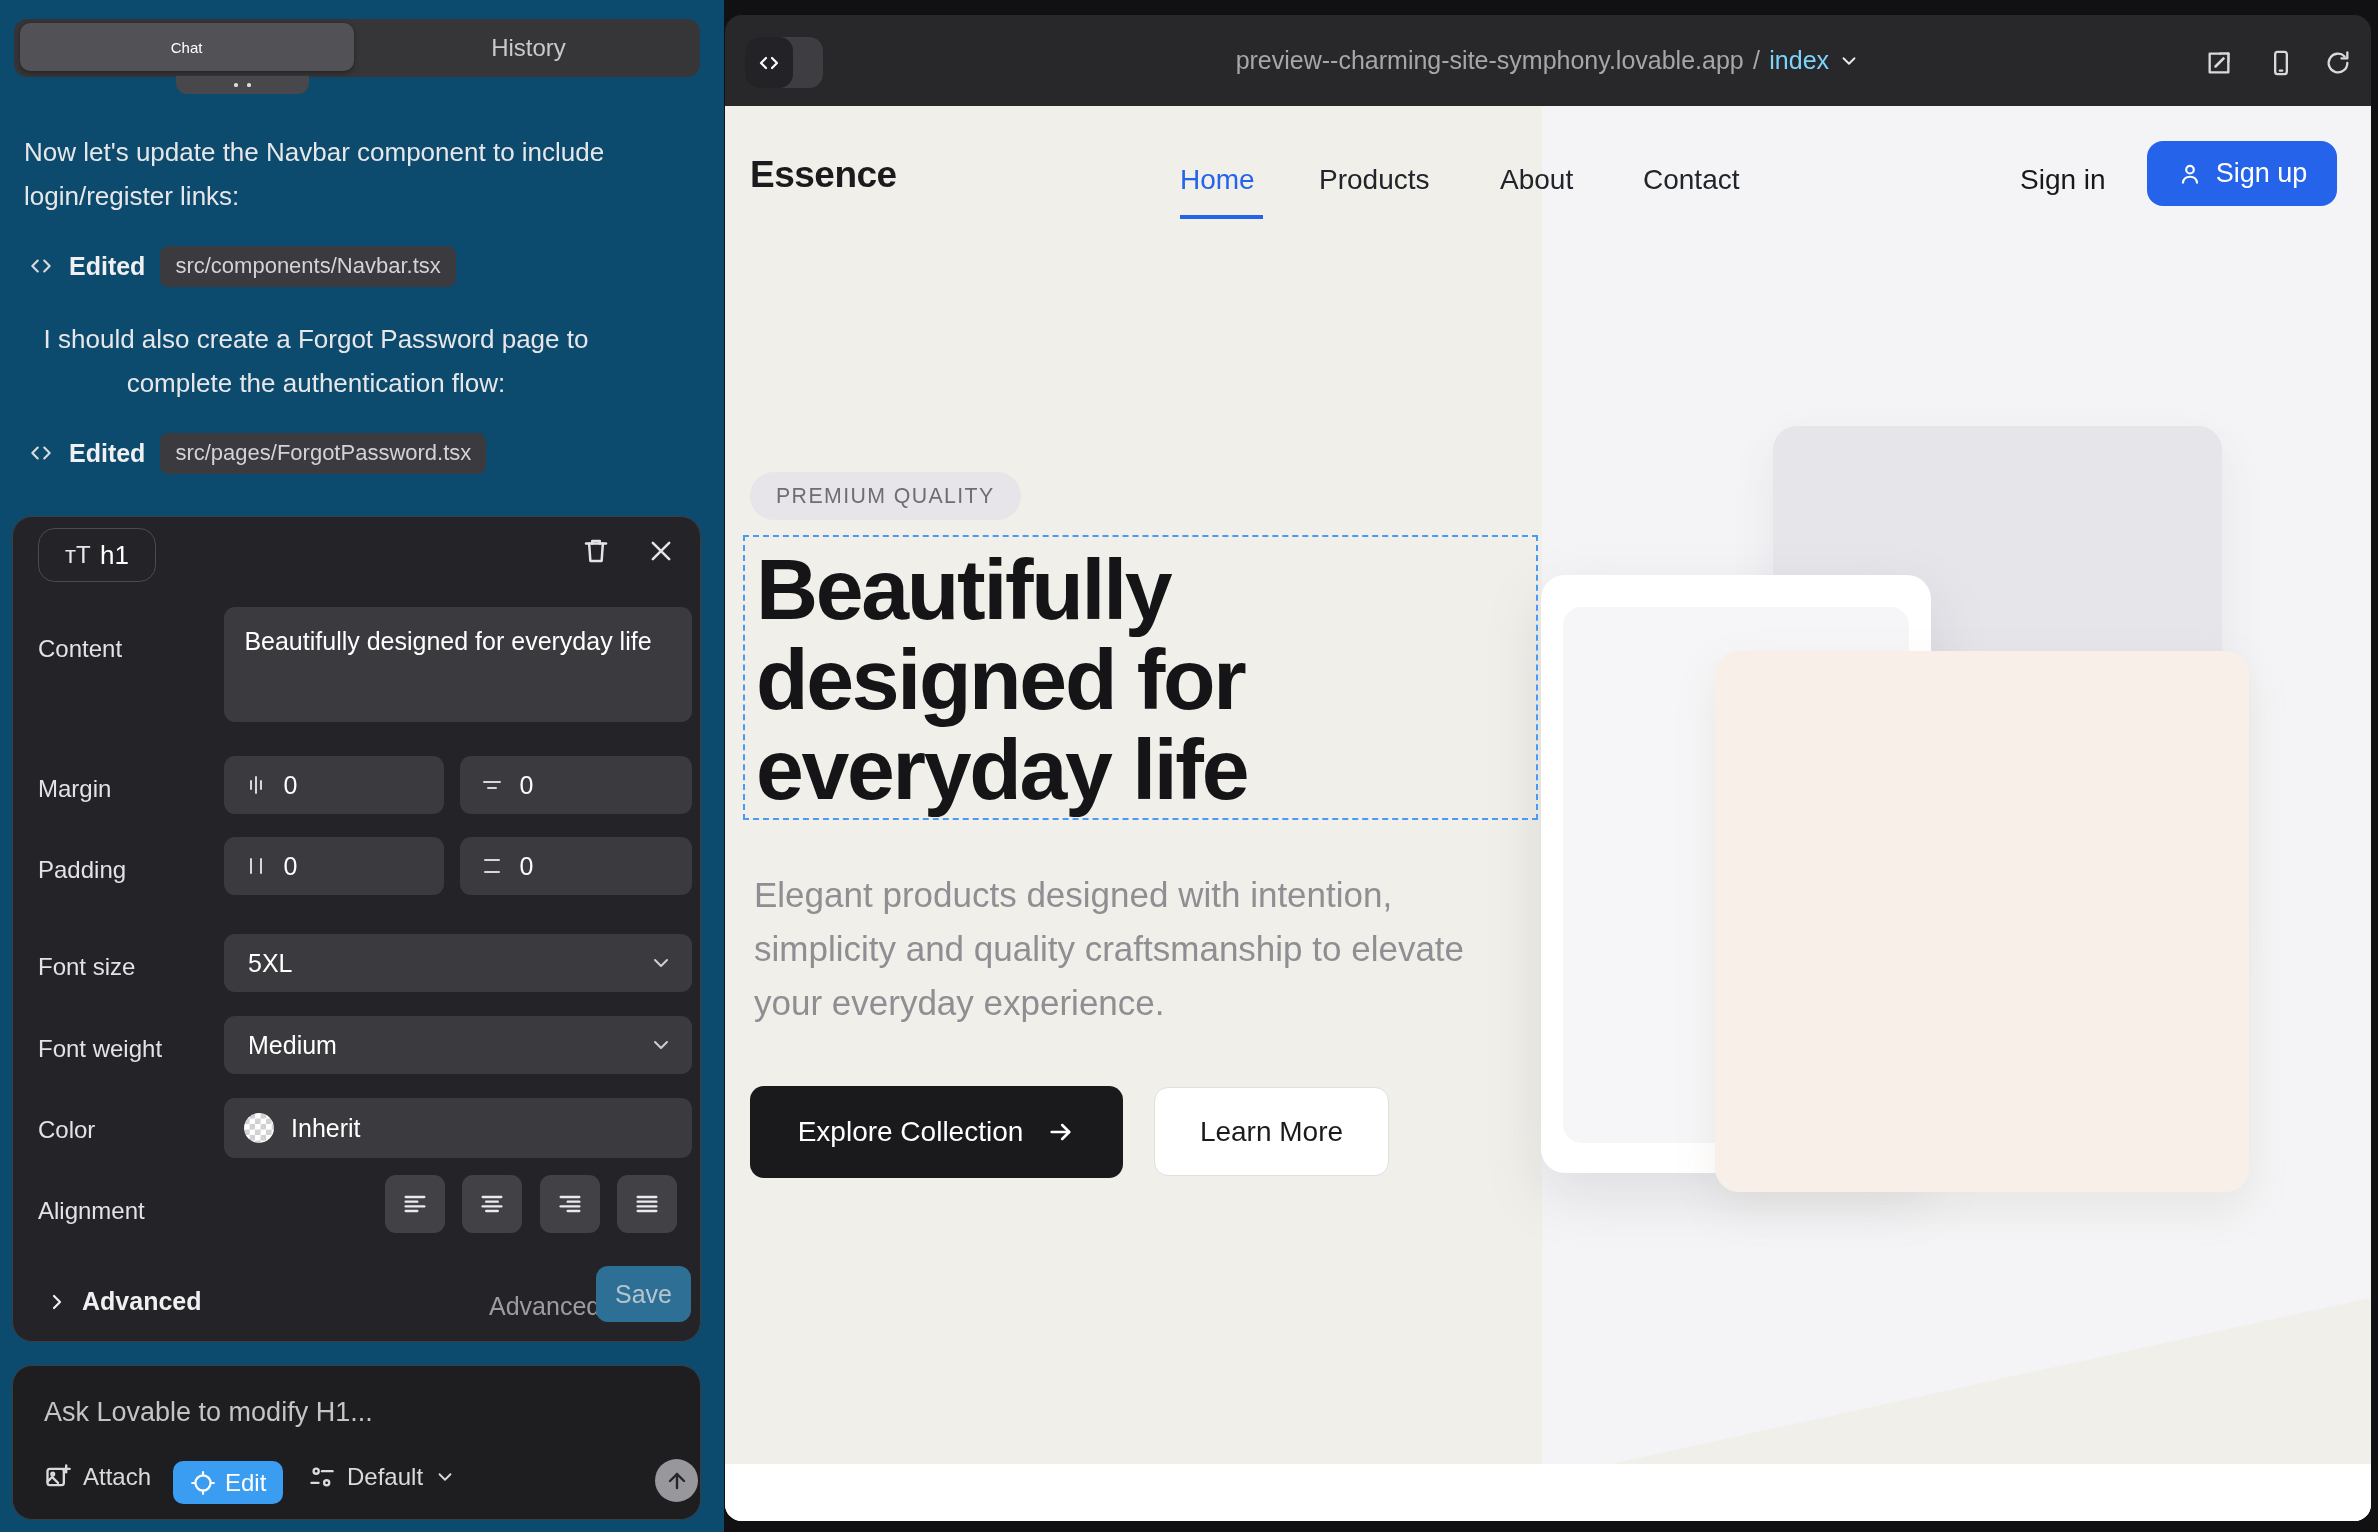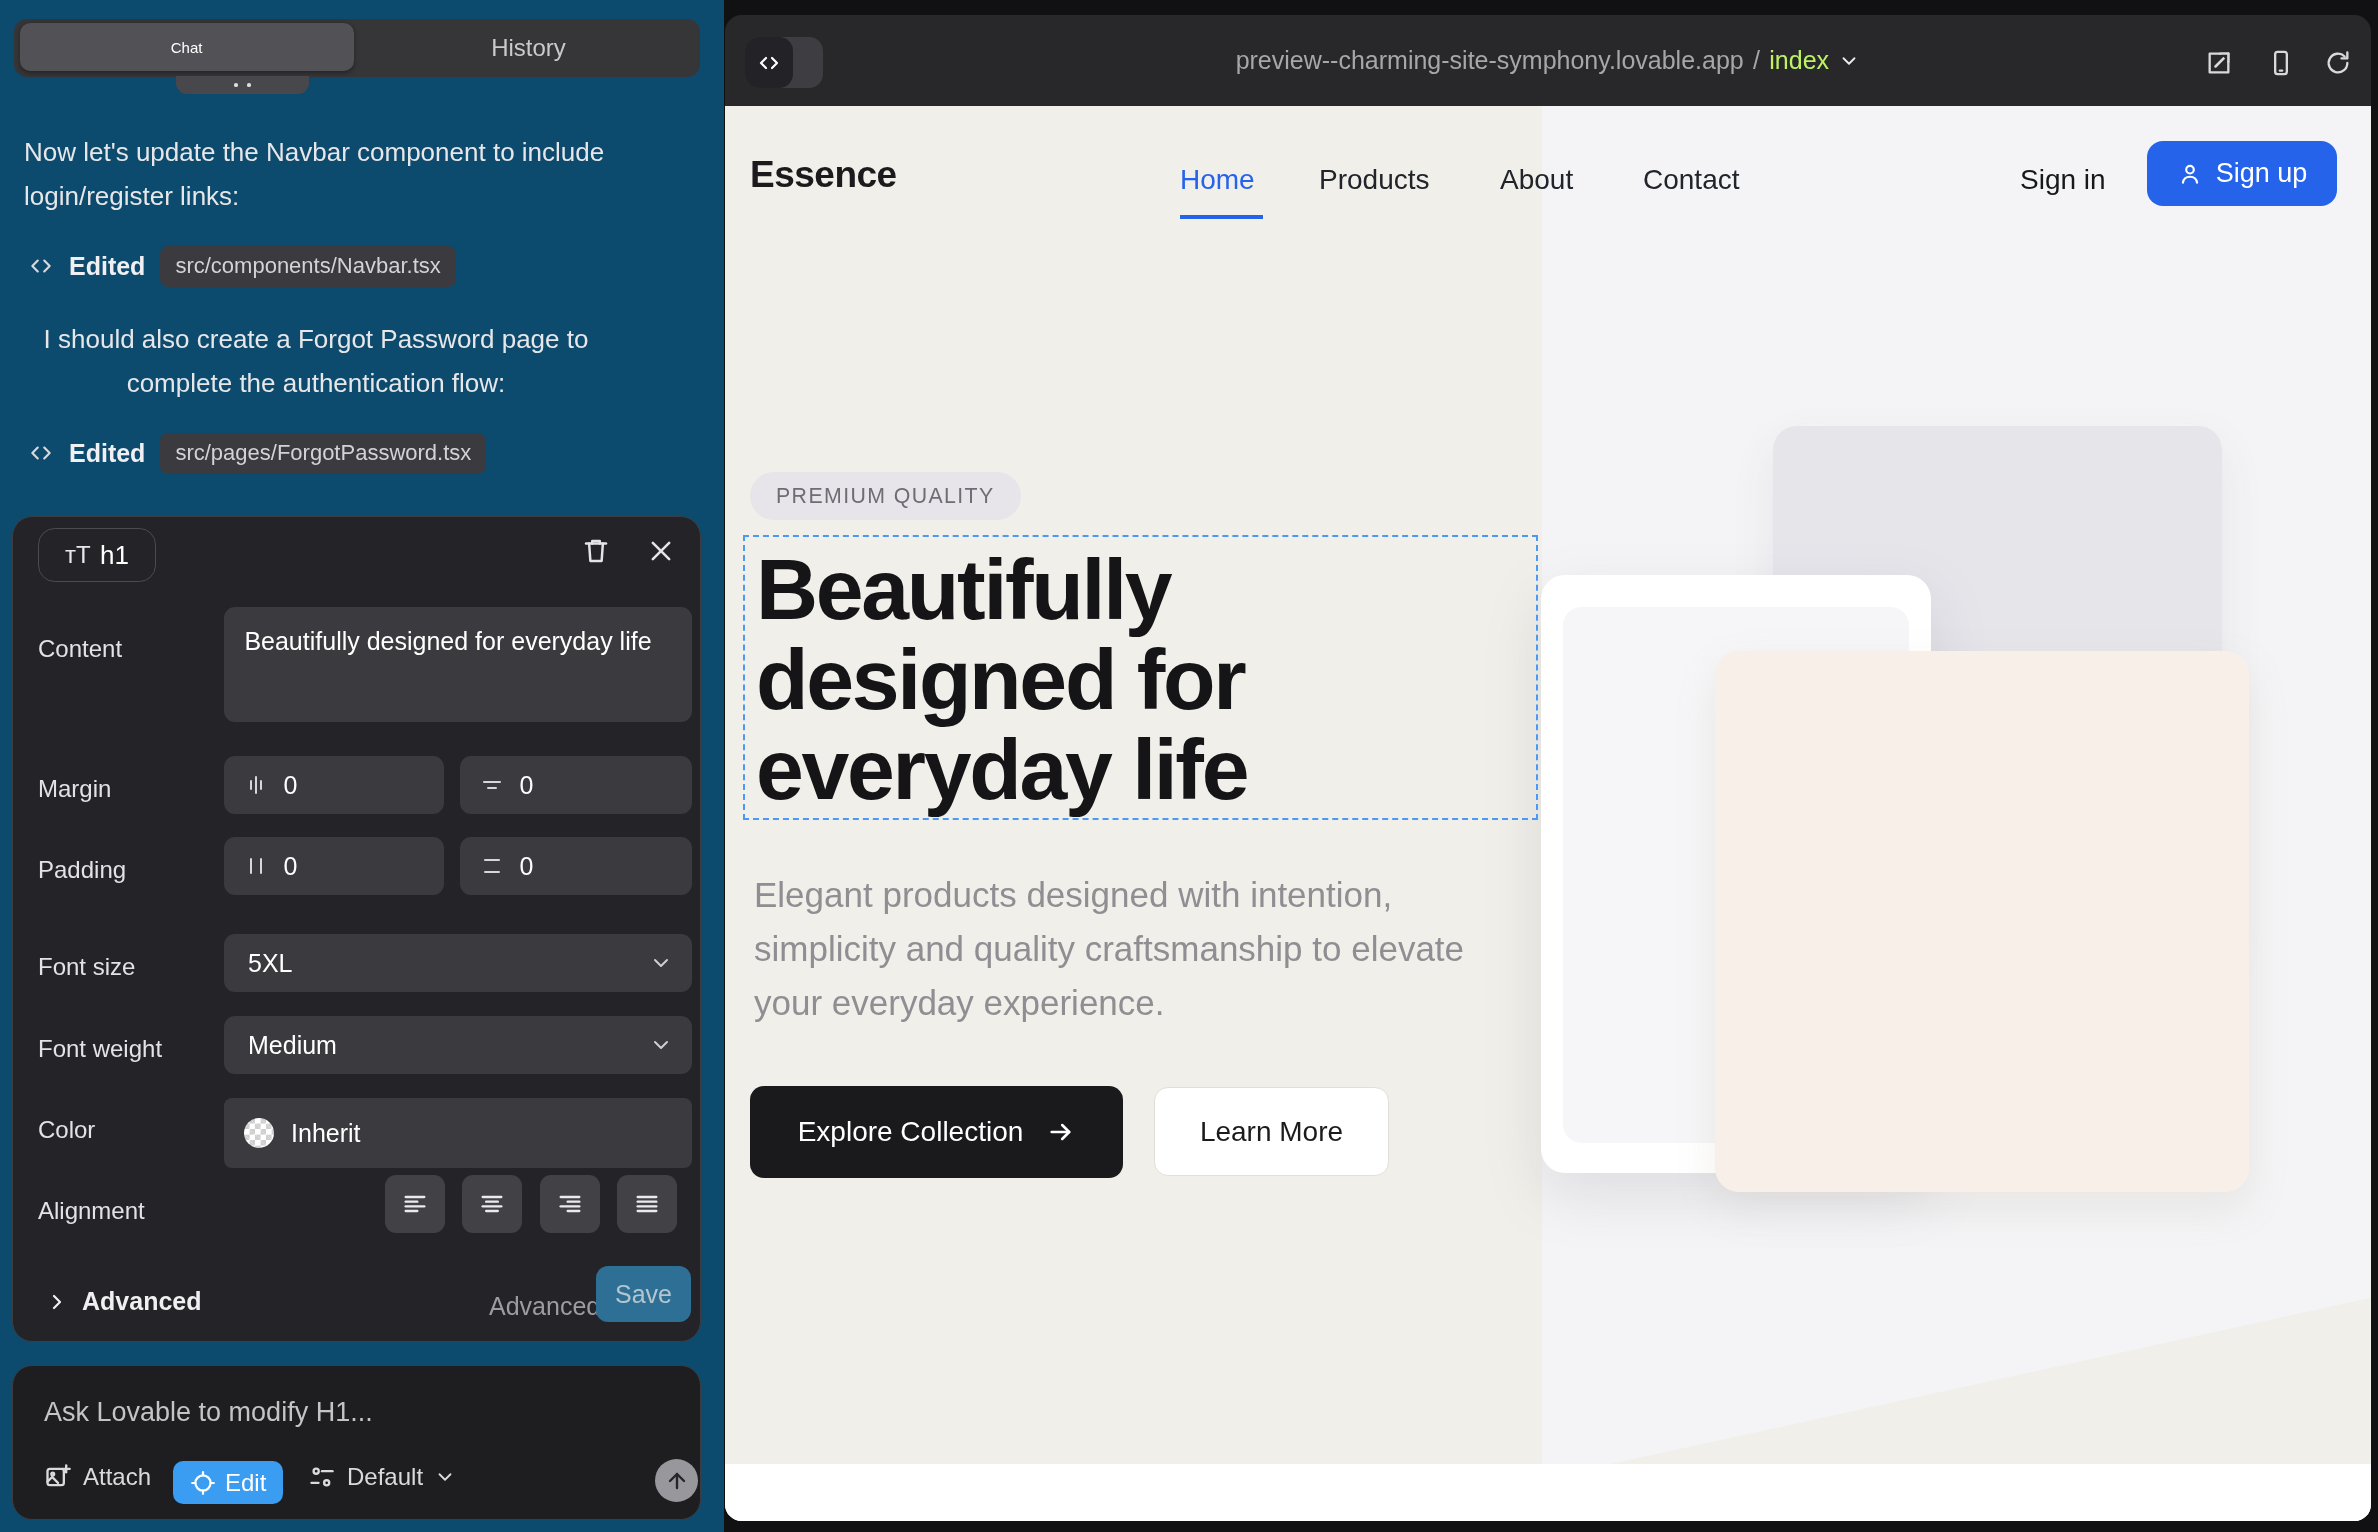--- a/index.html
+++ b/index.html
@@ -73,21 +73,21 @@
              background:#28282b; border-radius:16.7px; overflow:hidden; }
   #code-toggle { position:absolute; left:19.5px; top:22px; width:78px; height:51px;
                  background:#3d3d42; border-radius:14px; cursor:pointer; }
   #code-toggle .knob { position:absolute; left:0; top:0; width:48px; height:51px;
                        background:#232327; border-radius:14px; display:flex;
                        align-items:center; justify-content:center; color:#fff; }
   #urlbar { position:absolute; left:0; top:0; width:100%; height:91px; display:flex;
             align-items:center; justify-content:center; gap:9.3px; font-size:25px; }
   #urlbar .domain { color:#a6a6ab; }
   #urlbar .sep { color:#a6a6ab; }
-  #urlbar .page { color:#bef264; }
+  #urlbar .page { color:#7dd3fc; }
   .chrome-ic { position:absolute; top:34px; color:#d9d9dc; cursor:pointer; }
 
   #viewport { position:absolute; left:0; top:91px; width:1646px; height:1415px; background:#f1efe9; }
   #bg-right { position:absolute; left:817px; top:0; width:828px; height:1415px; background:#f4f4f6; }
   #wedge { position:absolute; left:817px; top:1192px; width:828px; height:181px; background:#f1efe9;
            clip-path:polygon(0 100%, 100% 0, 100% 100%); }
   #white-band { position:absolute; left:0; top:1358px; width:1646px; height:58px; background:#ffffff; }
 
   .card { position:absolute; border-radius:24px; }
   #card-gray  { left:1048px; top:320px; width:449px; height:538px; background:#e6e5ea;
@@ -256,21 +256,21 @@
     <div class="field" style="left:211px; top:499px; width:468px; height:58px; padding:0 24px;">
       <span>Medium</span>
       <span class="chev">
         <svg width="24" height="24" viewBox="0 0 24 24" fill="none" stroke="currentColor" stroke-width="2" stroke-linecap="round" stroke-linejoin="round">
             <path d="M6 9l6 6 6-6"></path>
           </svg>
       </span>
     </div>
 
     <div class="lbl" style="top:599px;">Color</div>
-    <div class="field" style="left:211px; top:581px; width:468px; height:70px; padding:0 20.4px;border-radius:8px;">
+    <div class="field" style="left:211px; top:581px; width:468px; height:60px; padding:0 20.4px;">
       <span class="swatch"></span>
       <span>Inherit</span>
     </div>
 
     <div class="lbl" style="top:680px;">Alignment</div>
     <div class="align-btn" style="left:372px; top:658px;">
       <svg width="28" height="28" viewBox="0 0 24 24" fill="none" stroke="currentColor" stroke-width="2" stroke-linecap="round">
           <path d="M4 6h16"></path>
           <path d="M4 10h10"></path>
           <path d="M4 14h16"></path>

